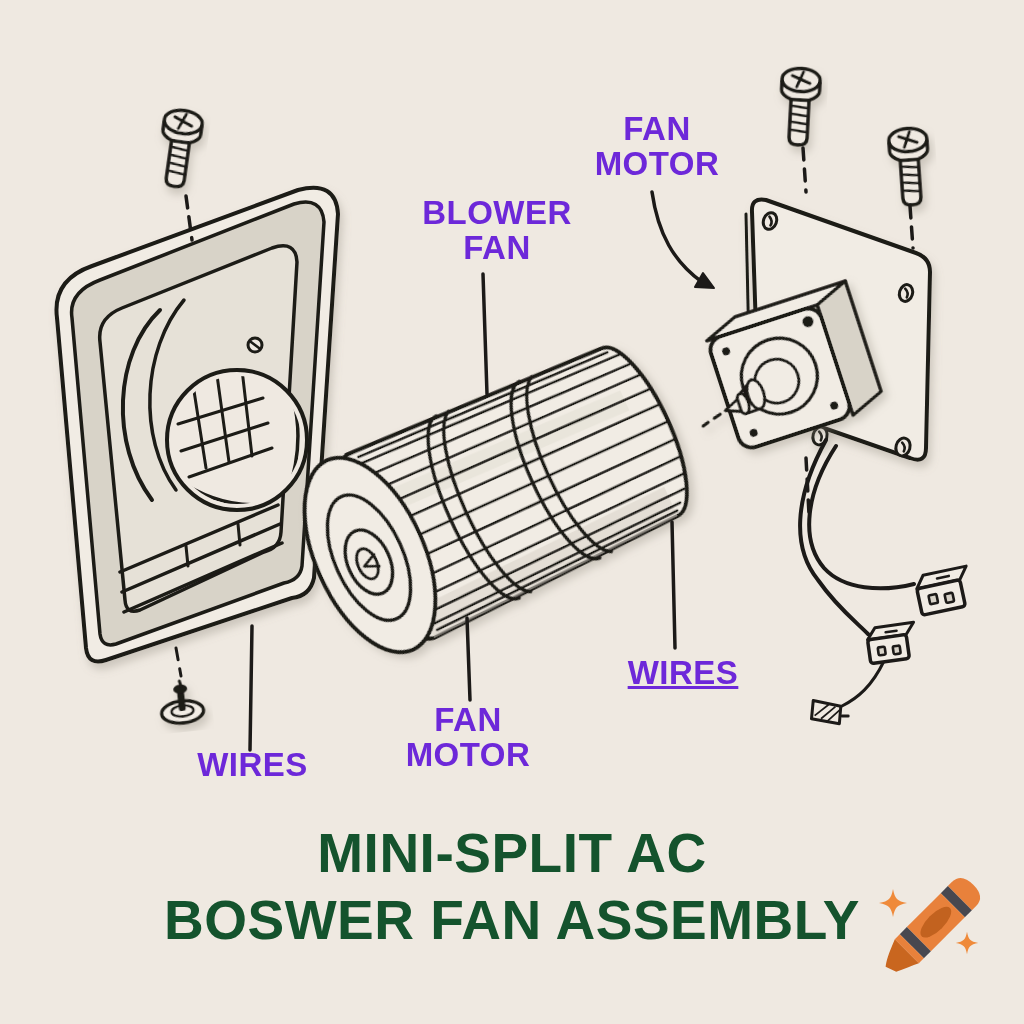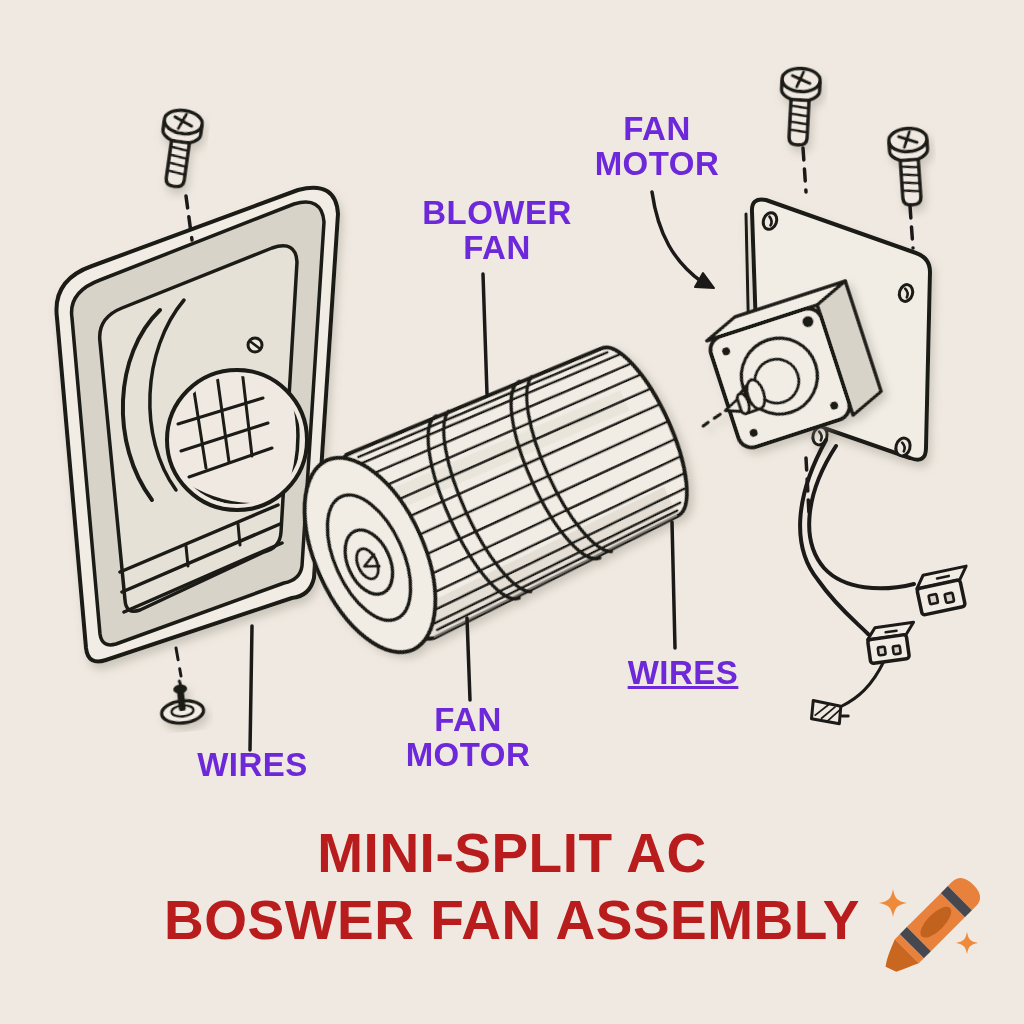--- a/index.html
+++ b/index.html
@@ -25,21 +25,21 @@
   .ink{fill:#1c1a18;}
 
   .callout{
     position:absolute;color:#6d28d9;font-weight:700;
     font-size:33px;letter-spacing:.5px;line-height:1.06;
     text-align:center;white-space:nowrap;
   }
   .callout span{display:block;}
   .title{
     position:absolute;left:12px;top:820px;width:1000px;
-    color:#b91c1c;font-weight:700;font-size:55px;letter-spacing:.5px;
+    color:#14532d;font-weight:700;font-size:55px;letter-spacing:.5px;
     line-height:67px;text-align:center;white-space:nowrap;
   }
   .title span{display:block;}
 </style>
 </head>
 <body>
 
 <div class="stage">
 
 <svg class="art" viewBox="0 0 1024 1024">

